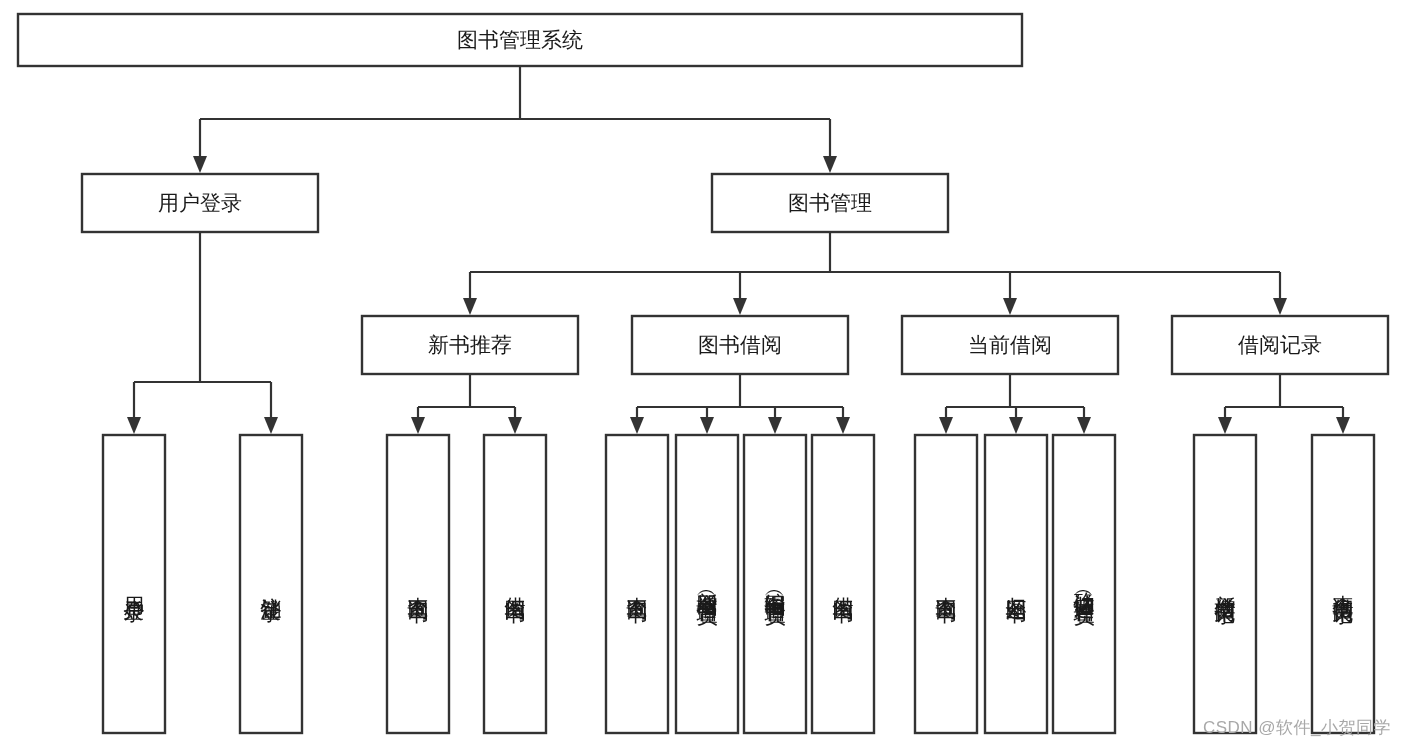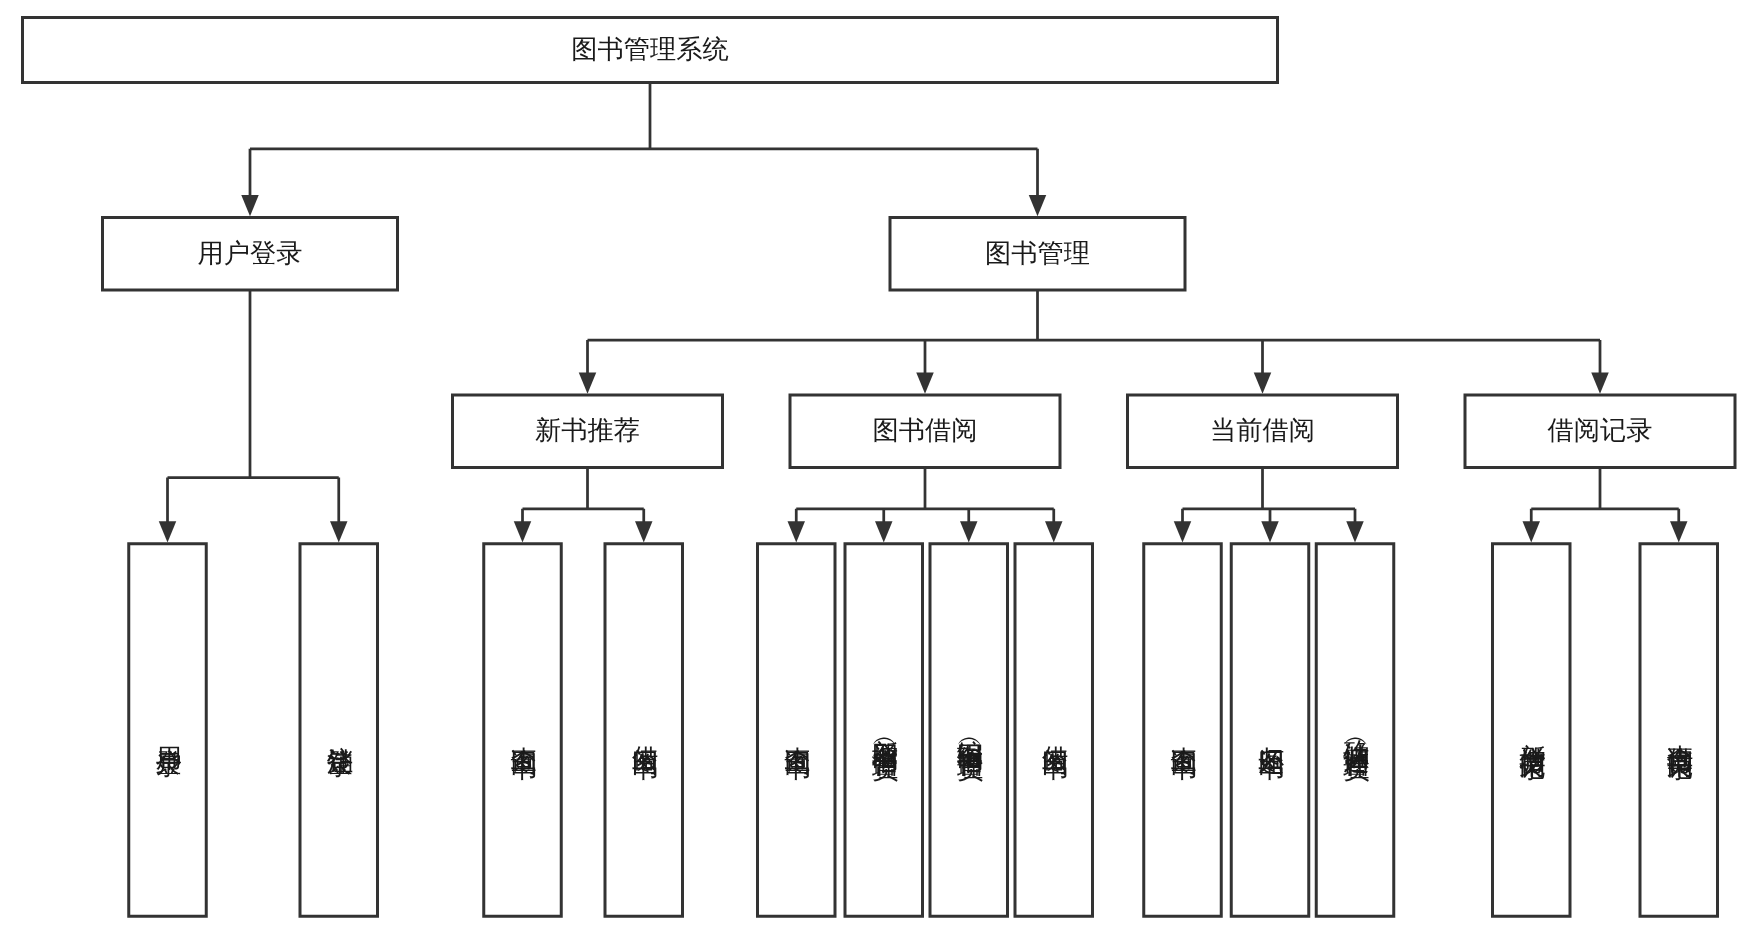--- a/index.html
+++ b/index.html
@@ -204,14 +204,15 @@
         <span class="leaf-label-text">确认归还（管理员）</span>
       </div>
       <div class="leaf-label-wrap" style="left: 1194px; top: 435px; width: 62px; height: 298px;">
         <span class="leaf-label-text">新增借阅记录</span>
       </div>
       <div class="leaf-label-wrap" style="left: 1312px; top: 435px; width: 62px; height: 298px;">
         <span class="leaf-label-text">查询借阅记录</span>
       </div>
     </div>
 
+  <div class="watermark">CSDN @软件_小贺同学</div>
 
 </div>
 
 </body></html>

